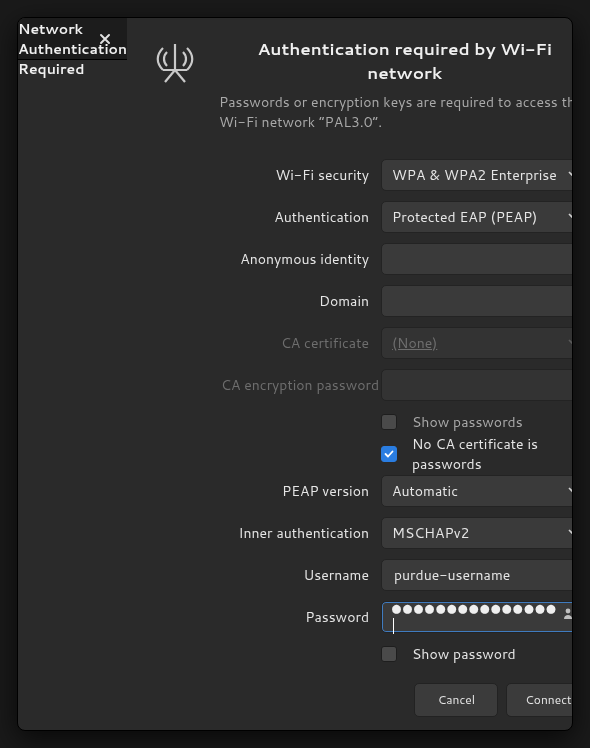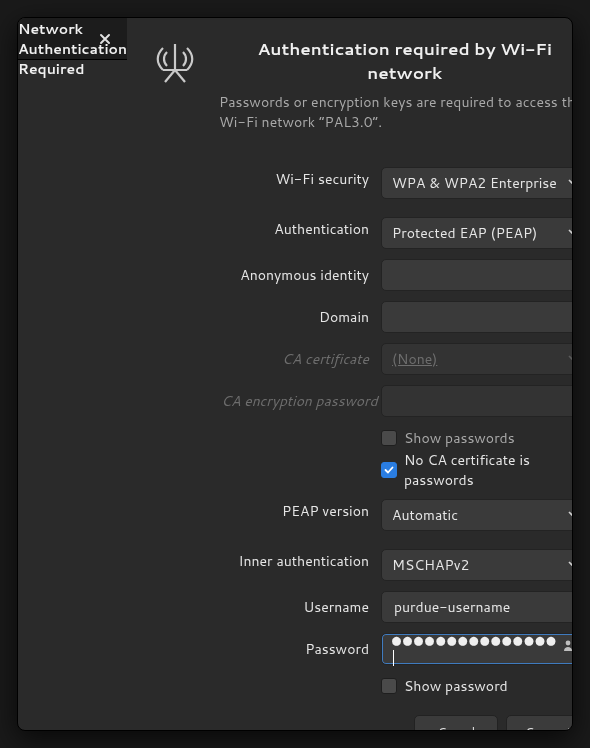--- a/index.html
+++ b/index.html
@@ -108,21 +108,21 @@
     row-gap:10px;
     align-items:center;
     padding-left:70px;
   }
   .lbl {
     text-align:right;
     color:var(--txt-primary);
     font-size:14px;
     white-space:nowrap;
   }
-  .lbl.disabled { color:var(--txt-disabled);font-style:italic; }
+  .lbl.disabled { color:var(--txt-disabled); }
   .field,.combo,.combo-disabled {
     height:32px;
     border-radius:5px;
     border:1px solid var(--border-field);
     background:var(--bg-field);
     color:var(--txt-primary);
     display:flex;
     align-items:center;
     padding:0 10px;
     position:relative;
@@ -136,36 +136,36 @@
     font-size:14px;
     outline:none;
     font-family:inherit;
   }
   .field.disabled, .combo-disabled {
     background:var(--bg-field-disabled);
     color:var(--txt-disabled);
     text-decoration:underline;
   }
   .field.disabled input { color:var(--txt-disabled); }
-  .combo { cursor:pointer;margin-top:8px; }
+  .combo { cursor:pointer; }
   .combo .chev, .combo-disabled .chev {
     position:absolute;
     right:10px;
     top:50%;
     transform:translateY(-50%);
     color:#cfcfcf;
   }
   .combo-disabled .chev { color:#5a5a5a; }
   .combo-disabled { cursor:default; }
 
   .check-row {
     grid-column: 2 / 3;
     display:flex;
     align-items:center;
-    gap:7px;
+    gap:15px;
     color:var(--txt-primary);
     font-size:14px;
     height:22px;
   }
   .check-row.disabled { color:var(--txt-secondary); }
   .checkbox {
     width:16px; height:16px;
     border-radius:3px;
     border:1px solid #1e1e1e;
     background:var(--check-box);

